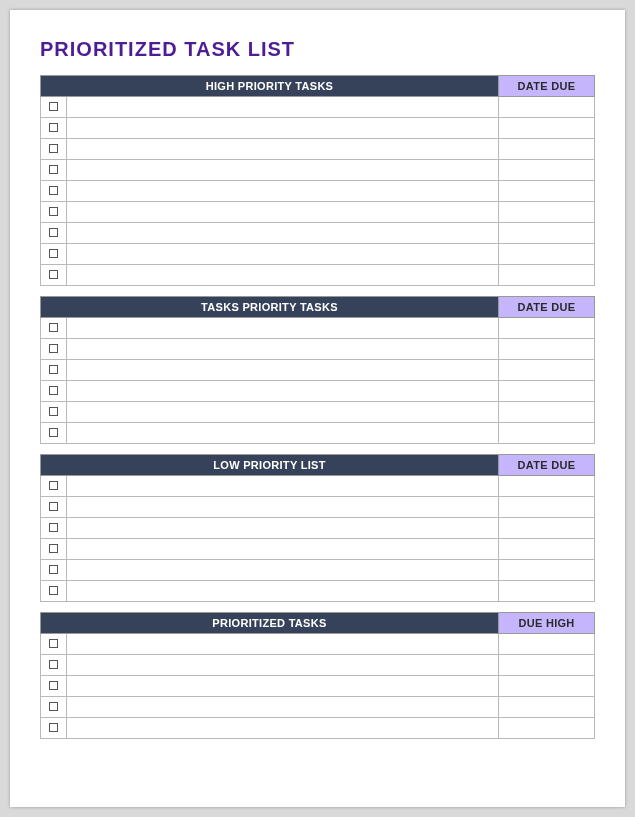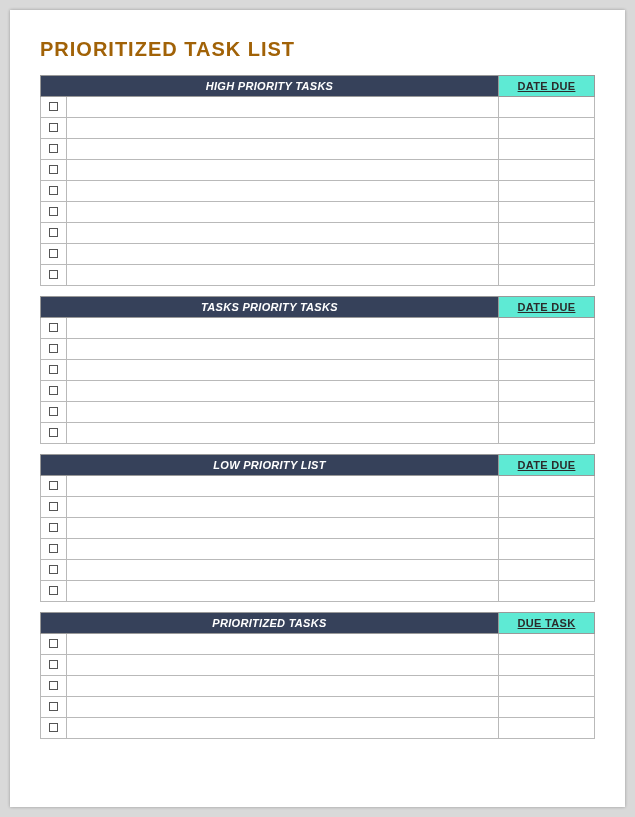--- a/index.html
+++ b/index.html
@@ -15,21 +15,21 @@
     margin: 0 auto;
     box-shadow: 0 0 3px rgba(0,0,0,0.3);
     padding: 28px 30px 20px 30px;
     box-sizing: border-box;
   }
   h1.title {
     margin: 0 0 14px 0;
     font-size: 20px;
     font-weight: bold;
     letter-spacing: 1px;
-    color: #a16207;
+    color: #4c1d95;
   }
   table.section {
     width: 100%;
     border-collapse: collapse;
     table-layout: fixed;
     margin-bottom: 10px;
   }
   table.section col.c-check { width: 26px; }
   table.section col.c-task  { width: auto; }
   table.section col.c-date  { width: 96px; }
@@ -38,26 +38,24 @@
     font-weight: bold;
     padding: 4px 4px;
     border: 1px solid #999;
     text-align: center;
     letter-spacing: 0.3px;
   }
   th.hdr-dark {
     background: #36415a;
     color: #fff;
     border-color: #36415a;
-    font-style: italic;
   }
   th.hdr-light {
-    background: #5eead4;
+    background: #c4b5fd;
     color: #2b2b2b;
-    text-decoration: underline;
   }
   table.section td {
     border: 1px solid #b9b9b9;
     height: 20px;
     padding: 0;
     font-size: 10px;
     vertical-align: middle;
     background: #fff;
   }
   td.check-cell {
@@ -232,21 +230,21 @@
       </table>
       <table class="section">
         <colgroup>
           <col class="c-check">
           <col class="c-task">
           <col class="c-date">
         </colgroup>
         <thead>
           <tr>
             <th class="hdr-dark" colspan="2">PRIORITIZED TASKS</th>
-            <th class="hdr-light">DUE TASK</th>
+            <th class="hdr-light">DUE HIGH</th>
           </tr>
         </thead>
         <tbody>
           <tr>
             <td class="check-cell"><span class="chk"></span></td>
             <td class="task-cell"></td>
             <td class="date-cell"></td>
           </tr>
           <tr>
             <td class="check-cell"><span class="chk"></span></td>

